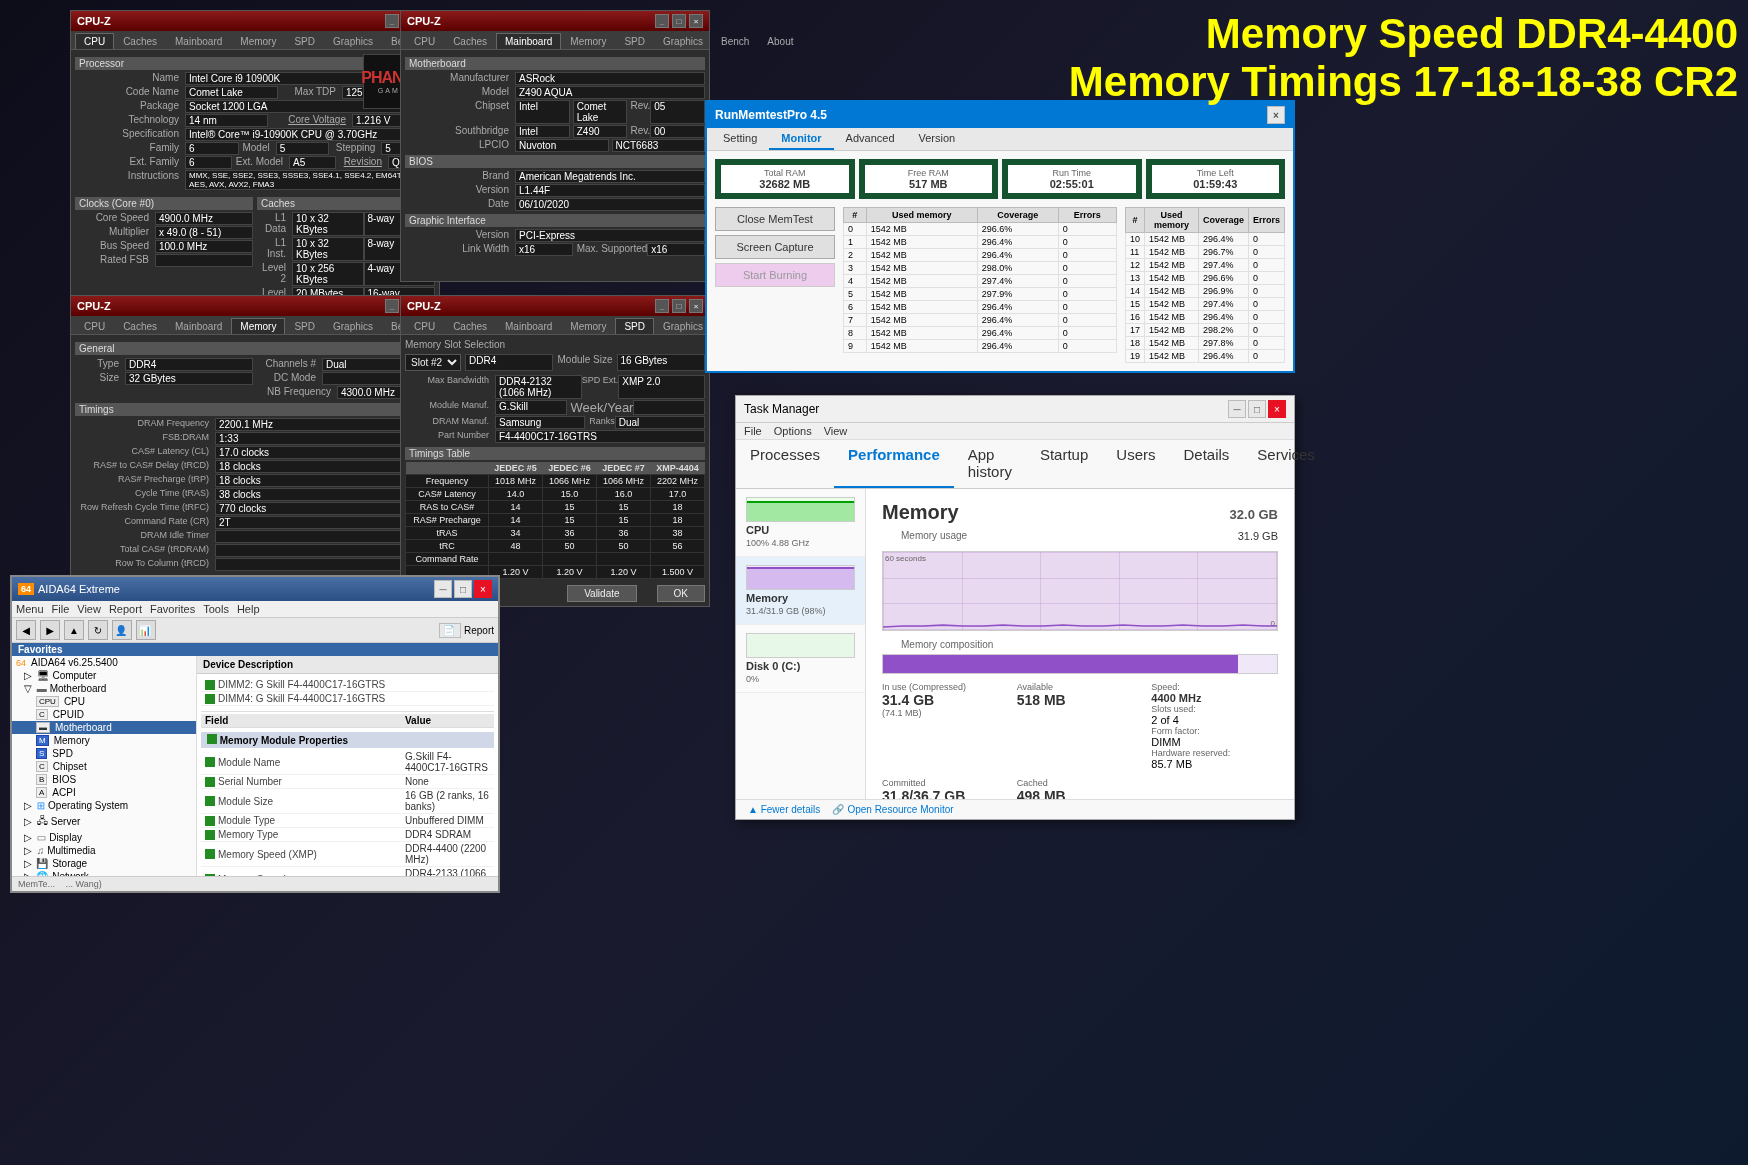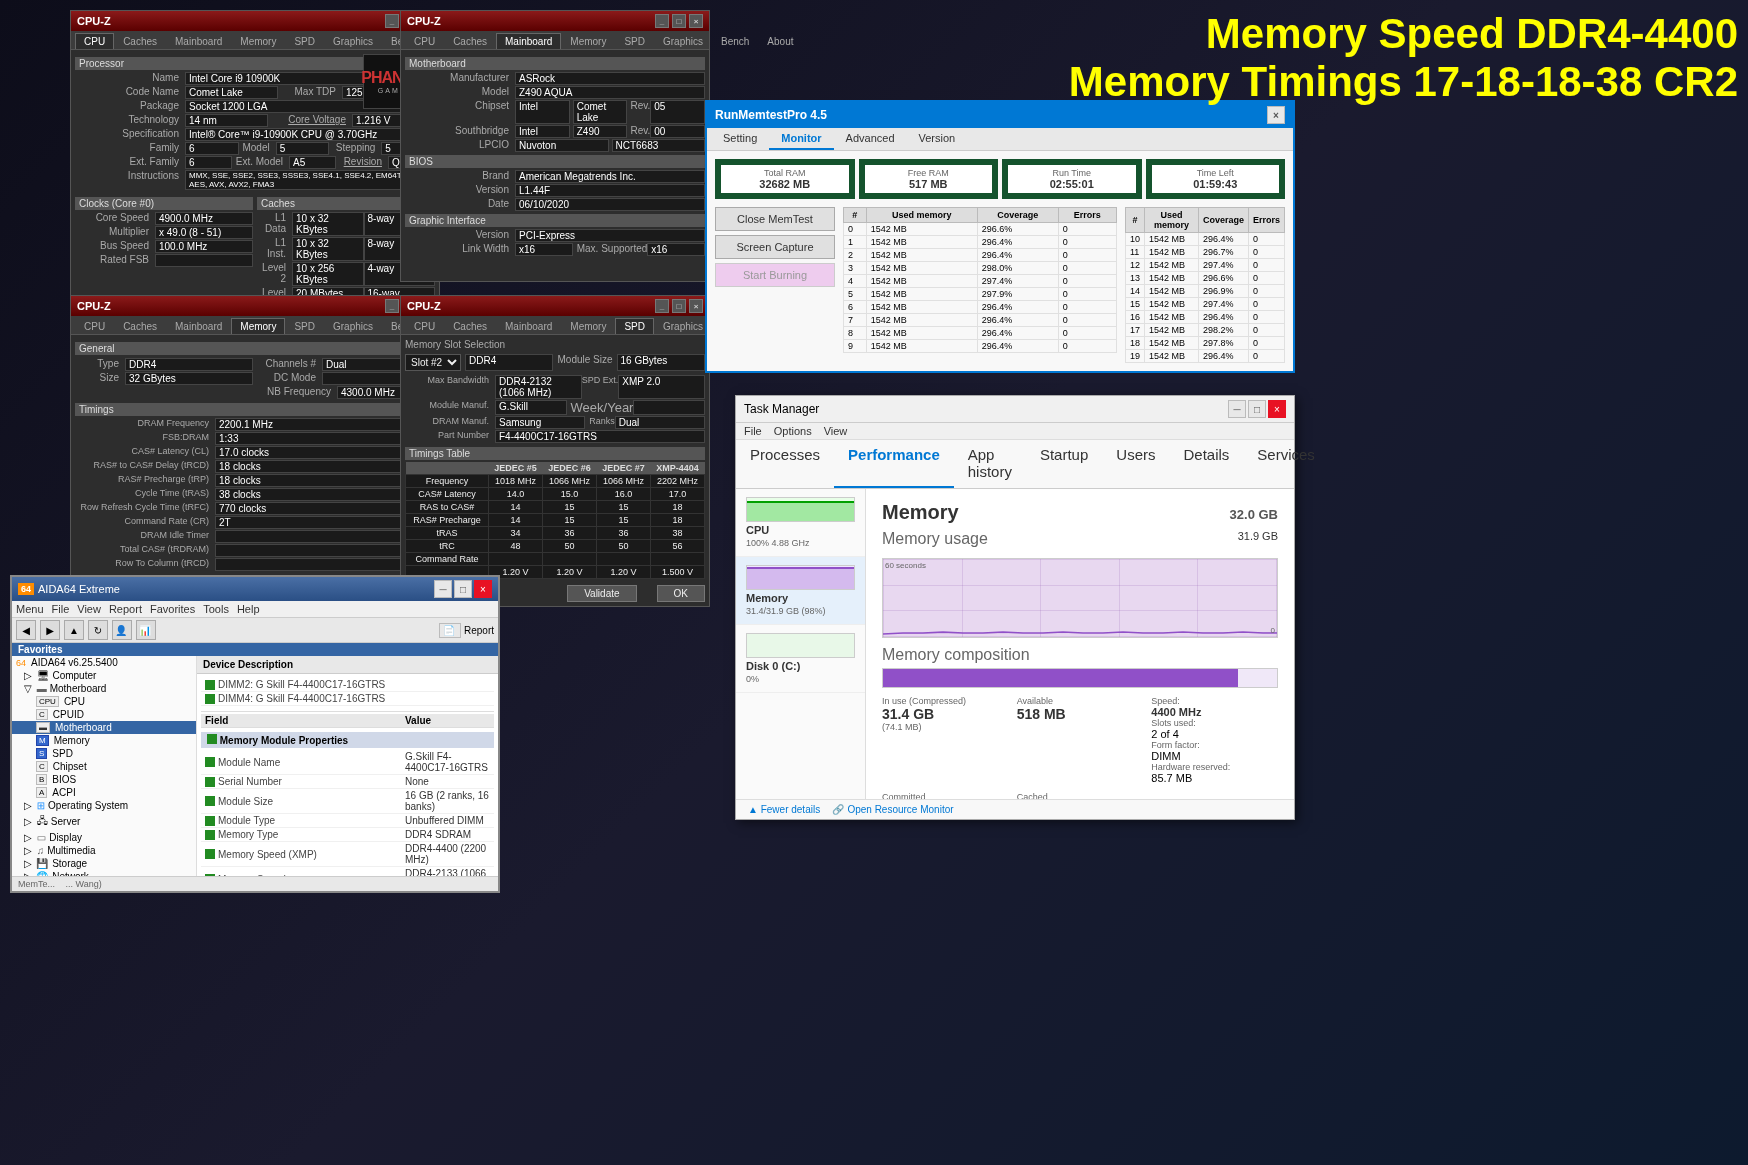--- a/index.html
+++ b/index.html
@@ -321,21 +321,21 @@
     }
     .tm-device-item.active { background: #e5f0fb; }
     .tm-device-name { font-size: 11px; font-weight: bold; color: #333; }
     .tm-device-sub { font-size: 9px; color: #666; }
     .tm-right-panel {
       flex: 1;
       padding: 12px 16px;
       overflow-y: auto;
     }
     .tm-title { font-size: 20px; font-weight: bold; color: #333; margin-bottom: 4px; }
-    .tm-subtitle { font-size: 16px; color: #666; margin-bottom: 2px; }
+    .tm-subtitle { font-size: 10px; color: #666; margin-bottom: 2px; margin-left: 19px; }
     .tm-value { font-size: 11px; color: #333; text-align: right; }
     .memory-graph {
       width: 100%;
       height: 80px;
       background: #e8d8f0;
       border: 1px solid #ccc;
       margin: 8px 0;
       position: relative;
       overflow: hidden;
     }

